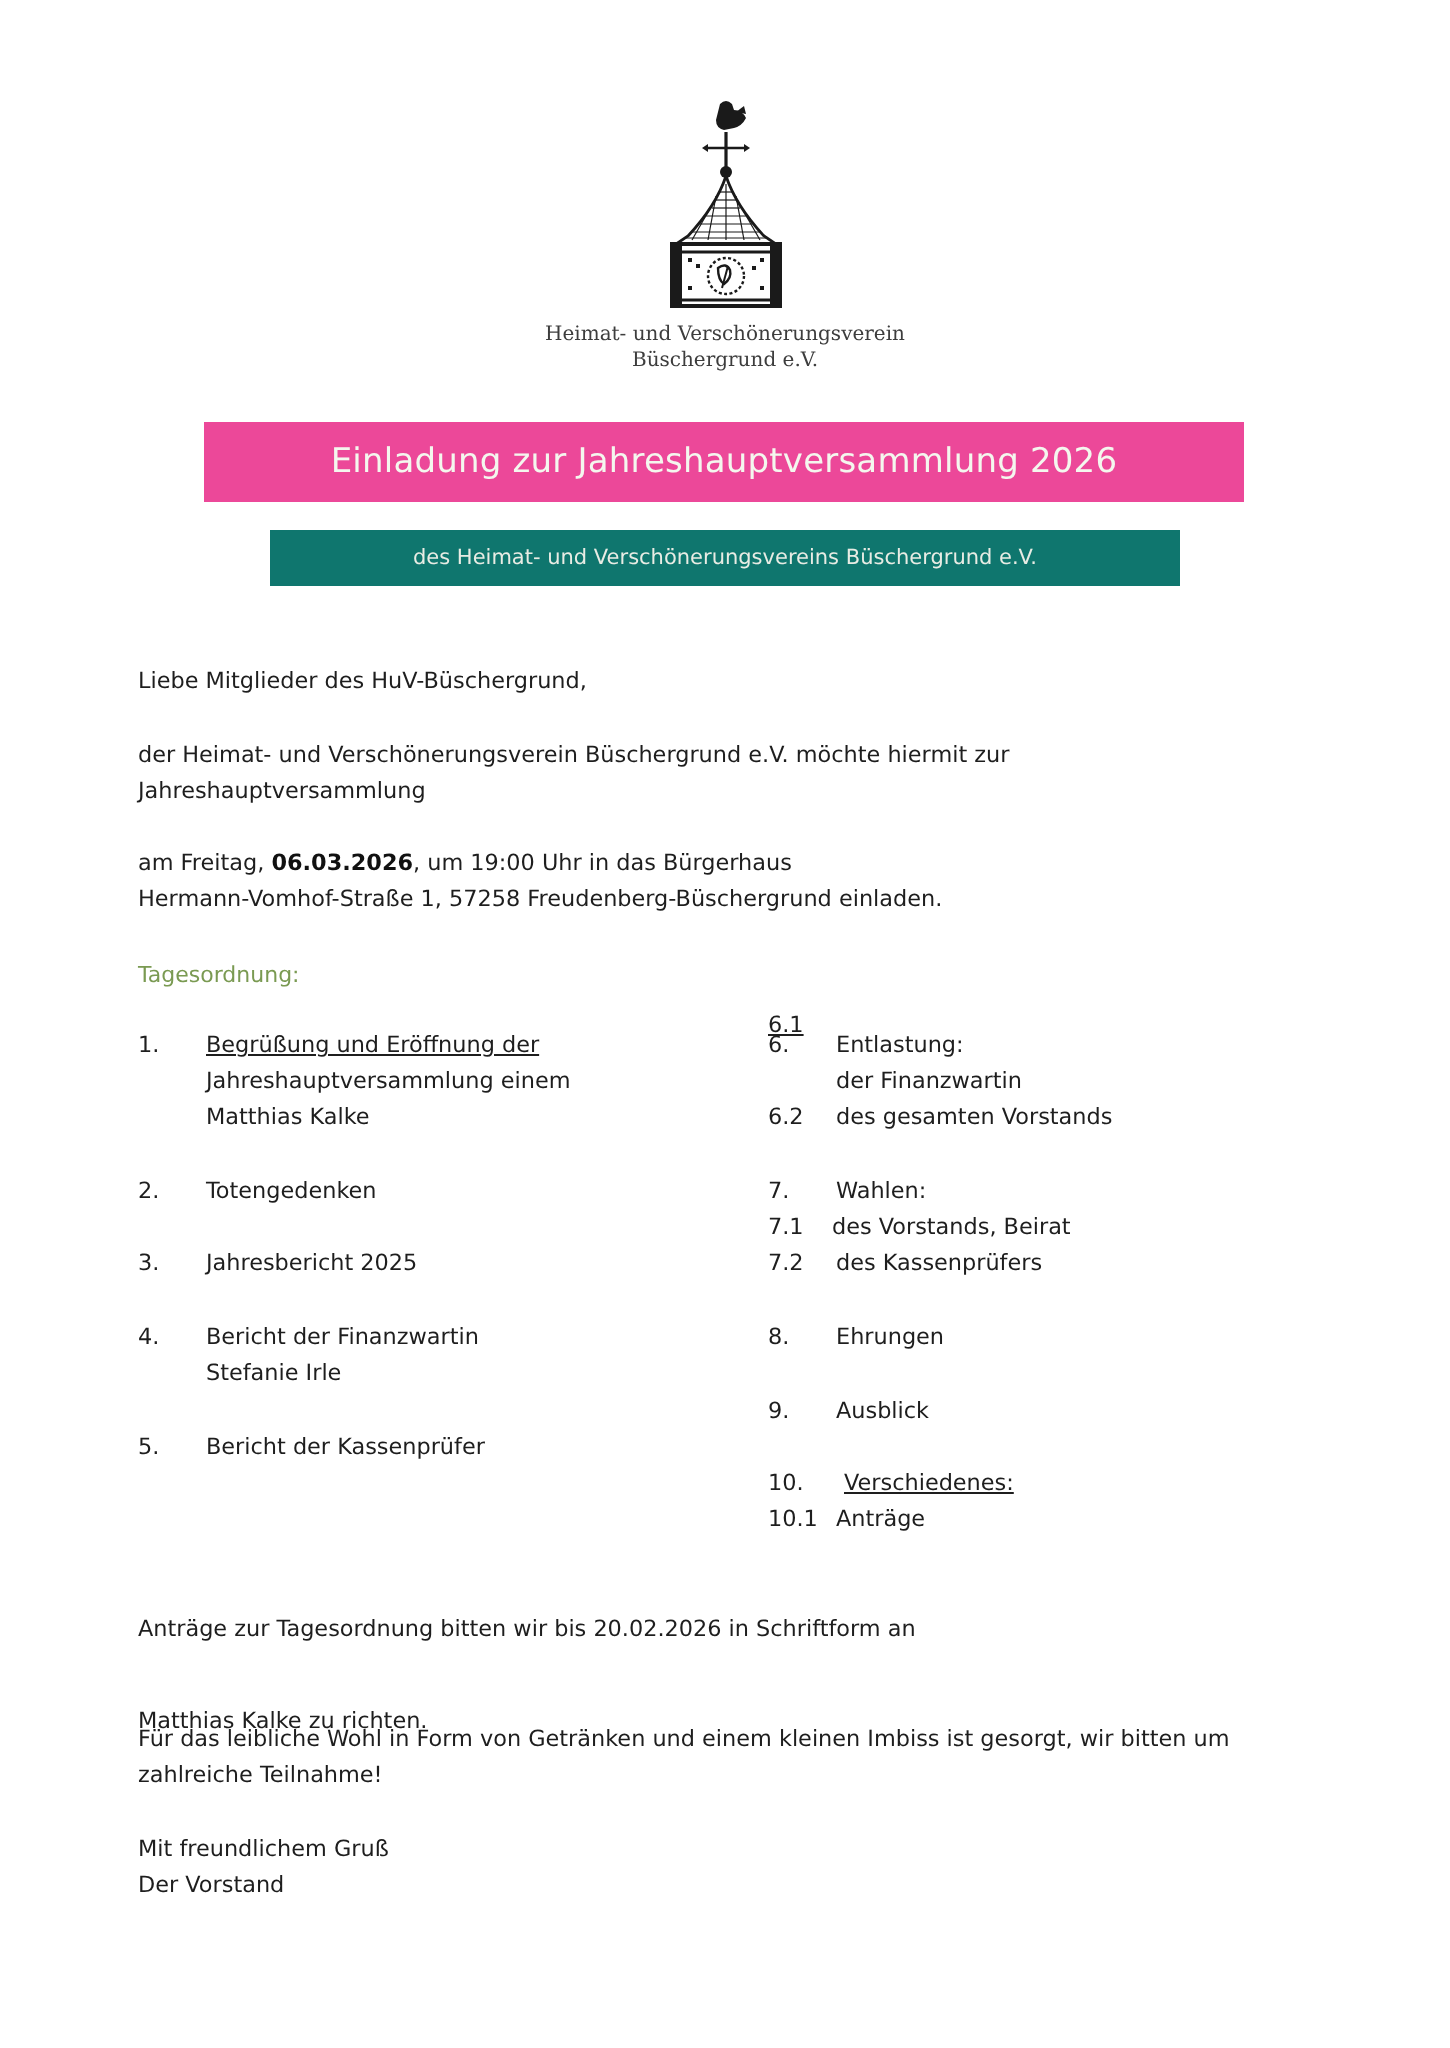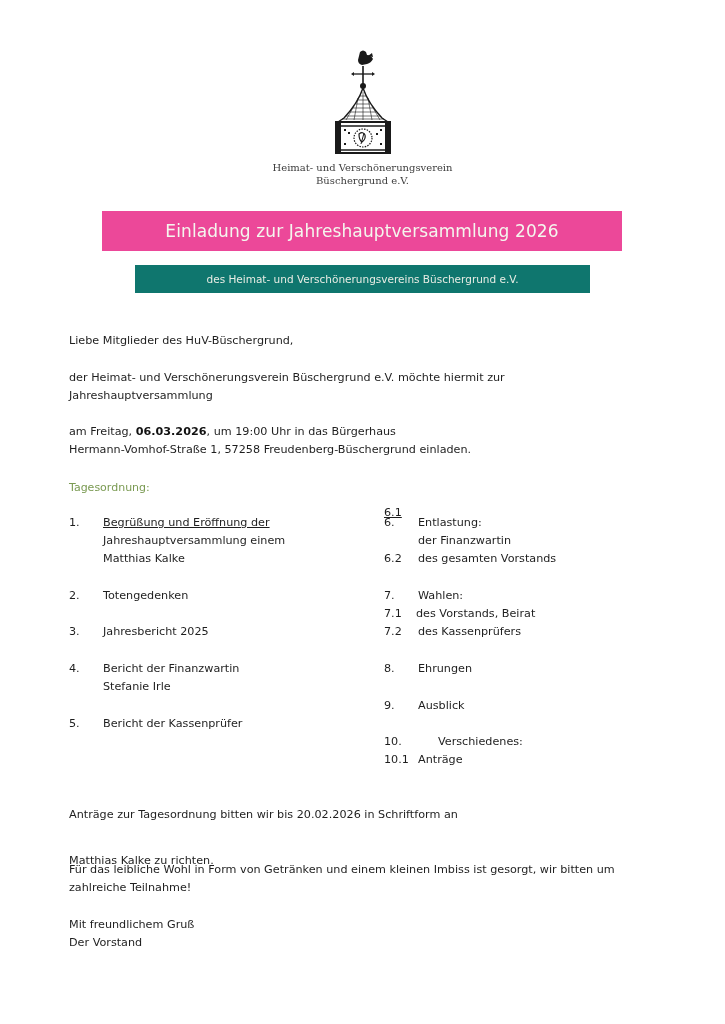--- a/index.html
+++ b/index.html
@@ -195,21 +195,21 @@
 <div class="agenda-num" style="left:384px; top:623px;">7.2</div>
 <div class="agenda-label" style="left:418px; top:623px;">des Kassenprüfers</div>
 
 <div class="agenda-num" style="left:384px; top:660px;">8.</div>
 <div class="agenda-label" style="left:418px; top:660px;">Ehrungen</div>
 
 <div class="agenda-num" style="left:384px; top:697px;">9.</div>
 <div class="agenda-label" style="left:418px; top:697px;">Ausblick</div>
 
 <div class="agenda-num" style="left:384px; top:733px;">10.</div>
-<div class="agenda-label" style="left:438px; top:733px;">Verschiedenes:</div>
+<div class="agenda-label" style="left:422px; top:733px;text-decoration:underline;">Verschiedenes:</div>
 <div class="agenda-num" style="left:384px; top:751px;">10.1</div>
 <div class="agenda-label" style="left:418px; top:751px;">Anträge</div>
 
 <div class="txt" style="top:806px;">Anträge zur Tagesordnung bitten wir bis 20.02.2026 in Schriftform an</div>
 <div class="txt" style="top:852px;">Matthias Kalke zu richten.</div>
 
 <div class="txt" style="top:861px;">Für das leibliche Wohl in Form von Getränken und einem kleinen Imbiss ist gesorgt, wir bitten um</div>
 <div class="txt" style="top:879px;">zahlreiche Teilnahme!</div>
 
 <div class="txt" style="top:916px;">Mit freundlichem Gruß</div>

